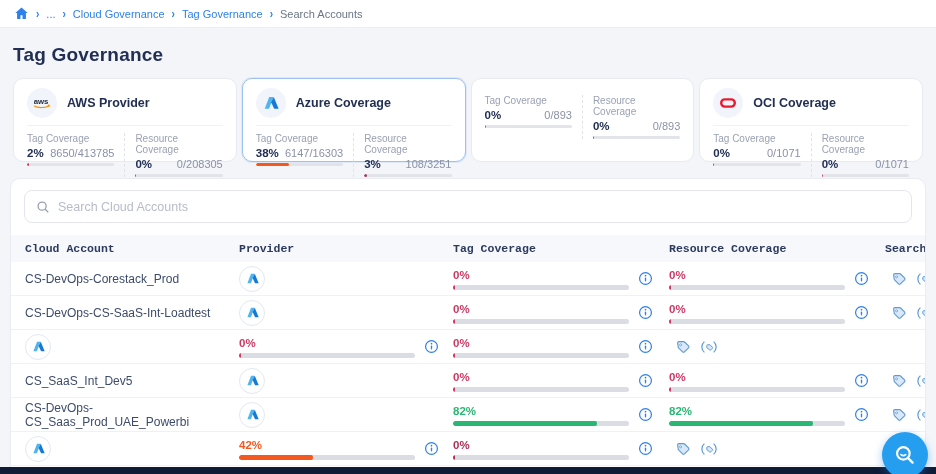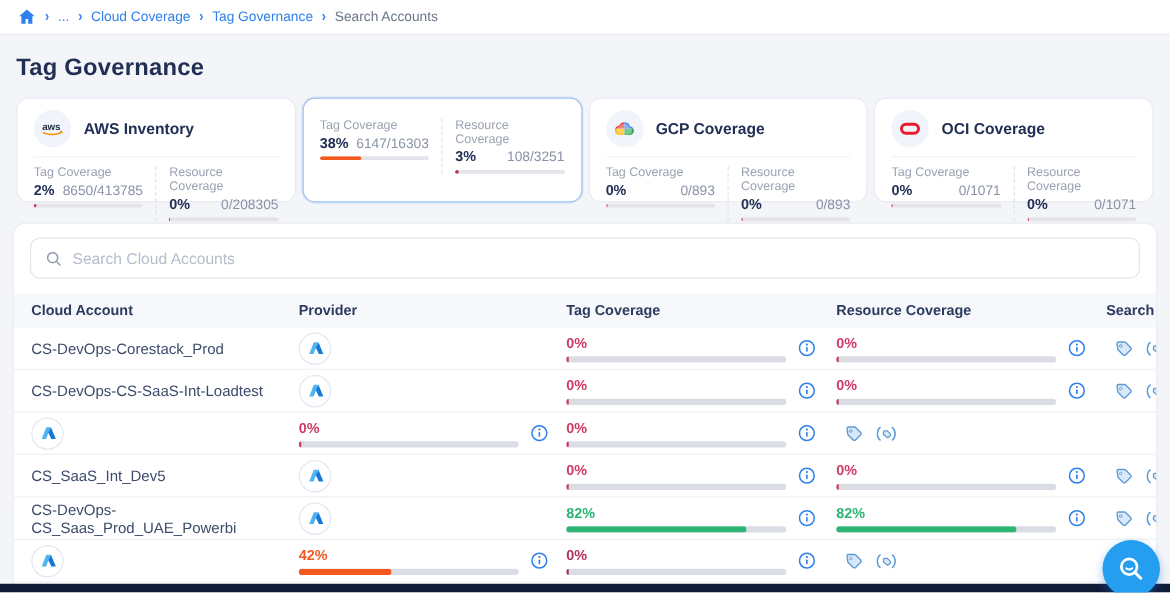--- a/index.html
+++ b/index.html
@@ -55,21 +55,21 @@
   }
   .searchbox input {
     border:none; outline:none; flex:1; font-size:12.5px; color:#000000;
     font-family:"Liberation Sans", sans-serif; background:transparent;
   }
   .searchbox input::placeholder { color:#b6bcc9; }
   
   .thead {
     display:grid; grid-template-columns:214px 214px 216px 216px 1fr;
     background:#f6f8fb; height:27px; align-items:center; padding:0 14px;
-    font-size:11.5px; font-weight:bold; color:#2c3a5e;
+    font-size:11.5px; font-weight:bold; color:#2c3a5e;font-family:Liberation Mono, monospace;
   }
   .trow {
     display:grid; grid-template-columns:214px 214px 216px 216px 1fr;
     height:34px; align-items:center; padding:0 14px;
     border-bottom:1px solid #eff1f5; font-size:12px; color:#3d4b6b;
   }
   .prov-badge {
     width:26px; height:26px; border-radius:50%; background:#fff;
     border:1px solid #e2e8f1; display:flex; align-items:center; justify-content:center;
   }
@@ -92,42 +92,42 @@
 
 <div class="crumbbar">
   <span class="home-ic">
     <svg width="15" height="15" viewBox="0 0 16 16">
         <path d="M8 1.6 1.4 7.4h1.9v6.4h3.6V9.9h2.2v3.9h3.6V7.4h1.9z" fill="#2f80ed"></path>
       </svg>
   </span>
   <span class="crumb-sep">›</span>
   <span class="crumb-link">...</span>
   <span class="crumb-sep">›</span>
-  <span class="crumb-link">Cloud Coverage</span>
+  <span class="crumb-link">Cloud Governance</span>
   <span class="crumb-sep">›</span>
   <span class="crumb-link">Tag Governance</span>
   <span class="crumb-sep">›</span>
   <span class="crumb-current">Search Accounts</span>
 </div>
 
 <div class="content">
   <div class="page-title">Tag Governance</div>
 
   <div class="cards">
 
     <div class="card">
       <div class="card-head">
         <span class="card-ic">
           <svg width="22" height="16" viewBox="0 0 24 16">
             <text x="11" y="9" text-anchor="middle" font-size="8.5" font-weight="bold" fill="#232f3e" font-family="Liberation Sans, sans-serif">aws</text>
             <path d="M3.5 11.2c3.4 2.4 13.2 2.4 16.4-.5" stroke="#f79400" fill="none" stroke-width="1.3"></path>
             <path d="M19.2 9.5l.9 1.6-1.9-.2" stroke="#f79400" fill="none" stroke-width="1.1"></path>
           </svg>
         </span>
-        <span class="card-title">AWS Inventory</span>
+        <span class="card-title">AWS Provider</span>
       </div>
       <div class="card-stats">
         <div class="stat">
           <div class="stat-label">Tag Coverage</div>
           <div class="stat-line">
             <span class="stat-pct">2%</span>
             <span class="stat-ratio">8650/413785</span>
           </div>
           <div class="track">
               <div class="fill" style="width: 2%; background: rgb(214, 54, 95);"></div>
@@ -140,20 +140,29 @@
             <span class="stat-ratio">0/208305</span>
           </div>
           <div class="track">
               <div class="fill" style="width: 1%; background: rgb(214, 54, 95);"></div>
             </div>
         </div>
       </div>
     </div>
 
     <div class="card selected">
+      <div class="card-head">
+        <span class="card-ic">
+          <svg width="16" height="16" viewBox="0 0 16 16">
+            <path d="M6.2 2.1h4.3L6 13.8H1.7z" fill="#4fb4ef"></path>
+            <path d="M10.8 2.1l4.8 11.7h-4.4L8.1 7.3z" fill="#1479d7"></path>
+          </svg>
+        </span>
+        <span class="card-title">Azure Coverage</span>
+      </div>
       <div class="card-stats">
         <div class="stat">
           <div class="stat-label">Tag Coverage</div>
           <div class="stat-line">
             <span class="stat-pct">38%</span>
             <span class="stat-ratio">6147/16303</span>
           </div>
           <div class="track">
               <div class="fill" style="width: 38%; background: rgb(244, 88, 31);"></div>
             </div>
@@ -165,39 +174,20 @@
             <span class="stat-ratio">108/3251</span>
           </div>
           <div class="track">
               <div class="fill" style="width: 3%; background: rgb(181, 48, 90);"></div>
             </div>
         </div>
       </div>
     </div>
 
     <div class="card">
-      <div class="card-head">
-        <span class="card-ic">
-          <svg width="17" height="14" viewBox="0 0 16 14">
-            <defs>
-                <clipPath id="gc">
-                  <path d="M12.6 5.2A4.6 4.6 0 0 0 4 4.4 3.8 3.8 0 0 0 4.3 12h7.6a3.4 3.4 0 0 0 .7-6.8z"></path>
-                </clipPath>
-              </defs>
-            <g clip-path="url(#gc)">
-              <rect x="0" y="0" width="8" height="7" fill="#ea4335"></rect>
-              <rect x="0" y="7" width="8" height="7" fill="#fbbc05"></rect>
-              <rect x="8" y="0" width="8" height="7" fill="#4285f4"></rect>
-              <rect x="8" y="7" width="8" height="7" fill="#34a853"></rect>
-              <path d="M12.1 5.9A4.1 4.1 0 0 0 4.5 5 3.3 3.3 0 0 0 4.4 11.5h7.4a2.9 2.9 0 0 0 .3-5.6z" fill="#fff" opacity=".35"></path>
-            </g>
-          </svg>
-        </span>
-        <span class="card-title">GCP Coverage</span>
-      </div>
       <div class="card-stats">
         <div class="stat">
           <div class="stat-label">Tag Coverage</div>
           <div class="stat-line">
             <span class="stat-pct">0%</span>
             <span class="stat-ratio">0/893</span>
           </div>
           <div class="track">
               <div class="fill" style="width: 1%; background: rgb(214, 54, 95);"></div>
             </div>

